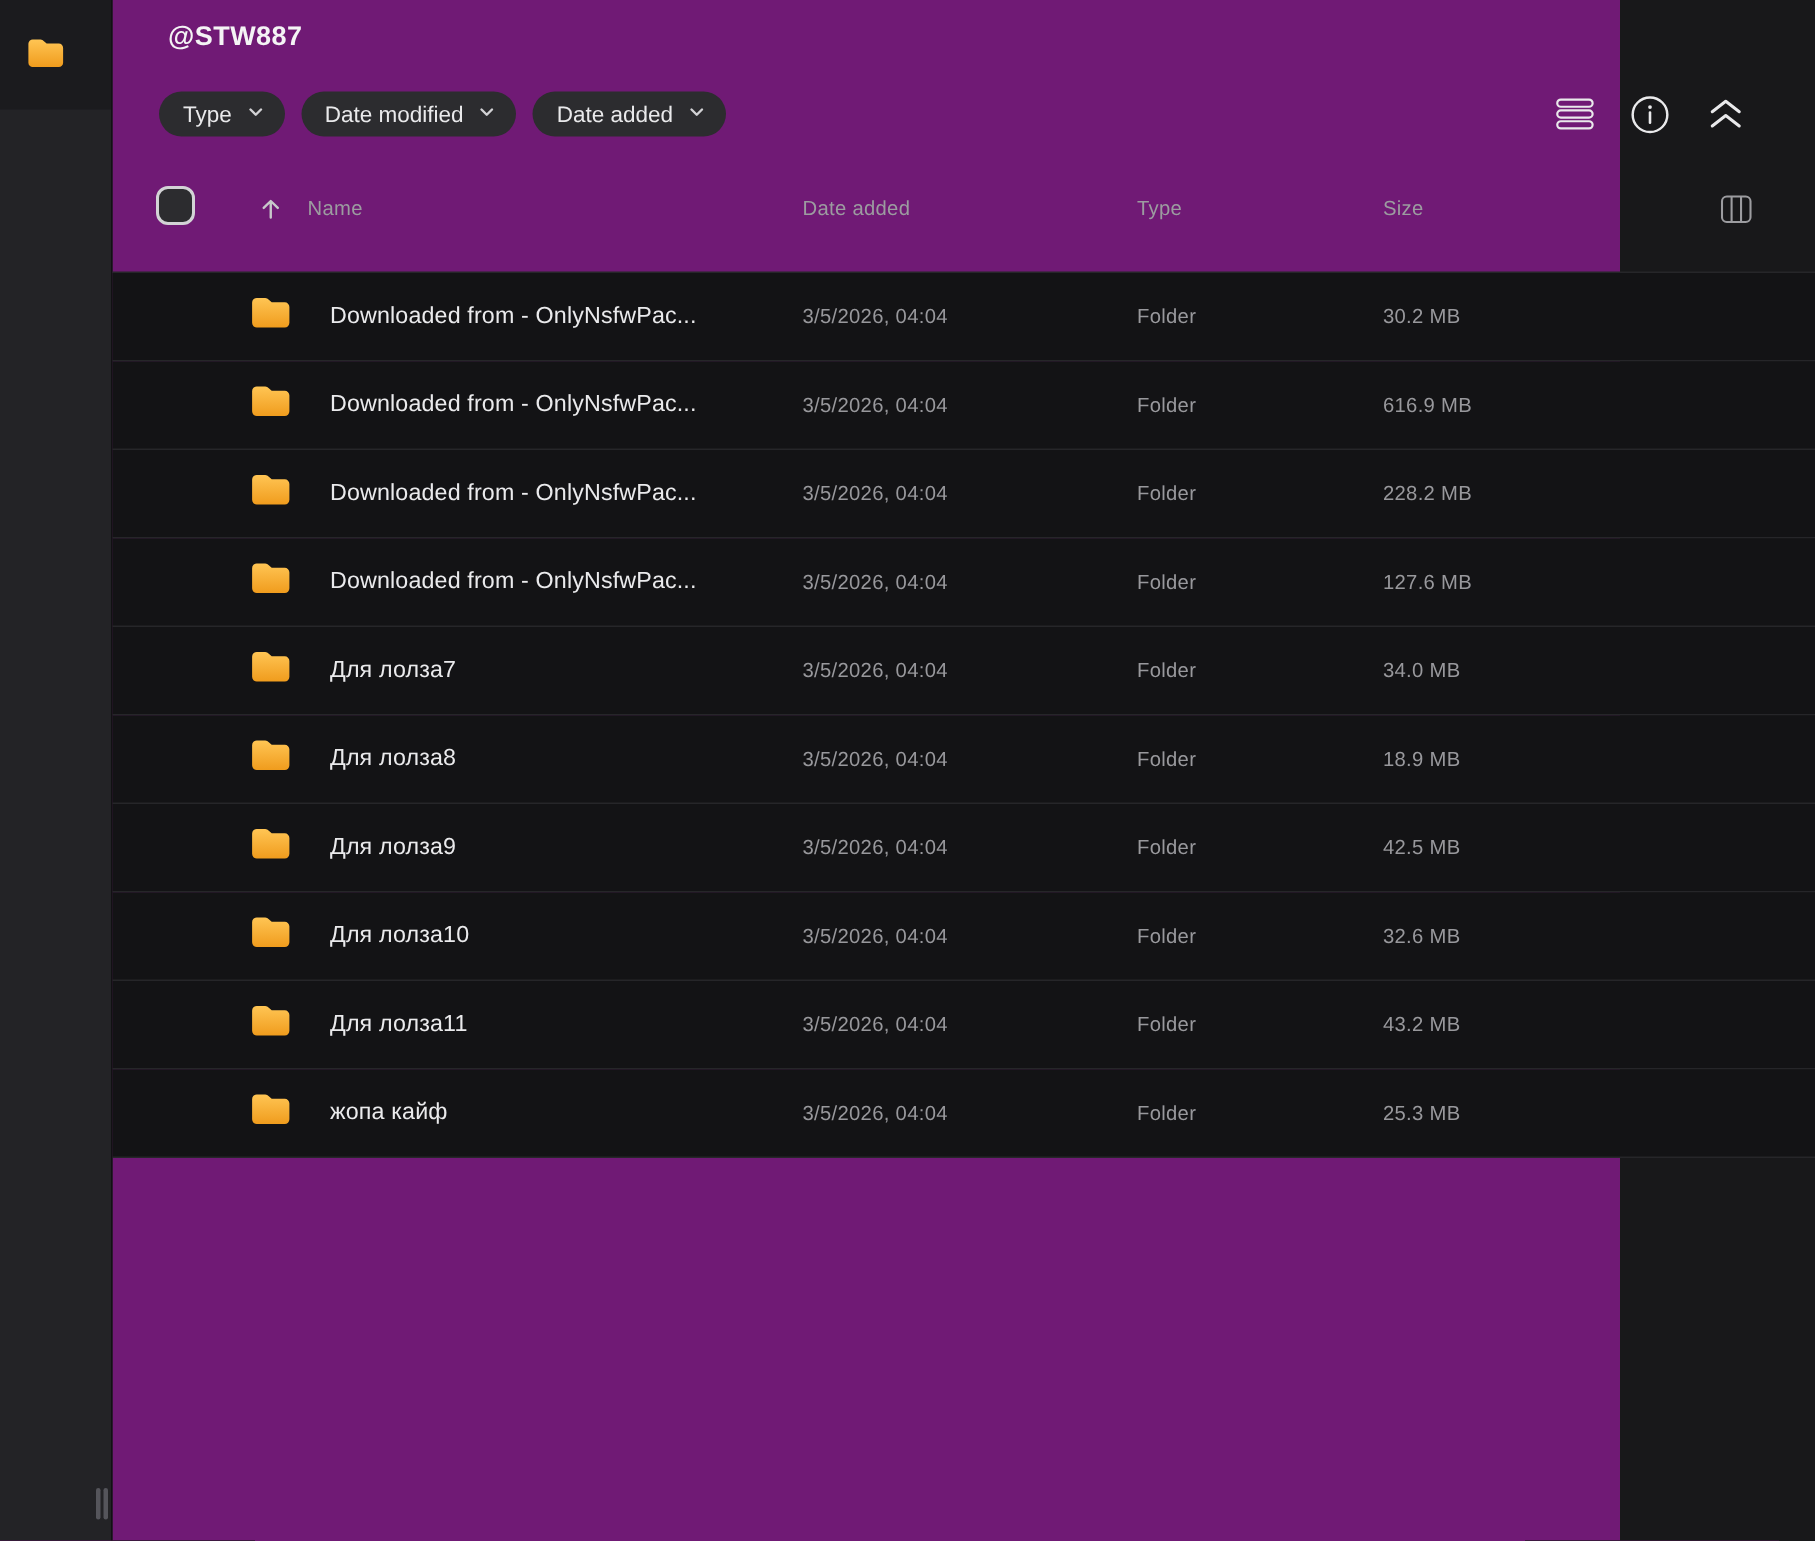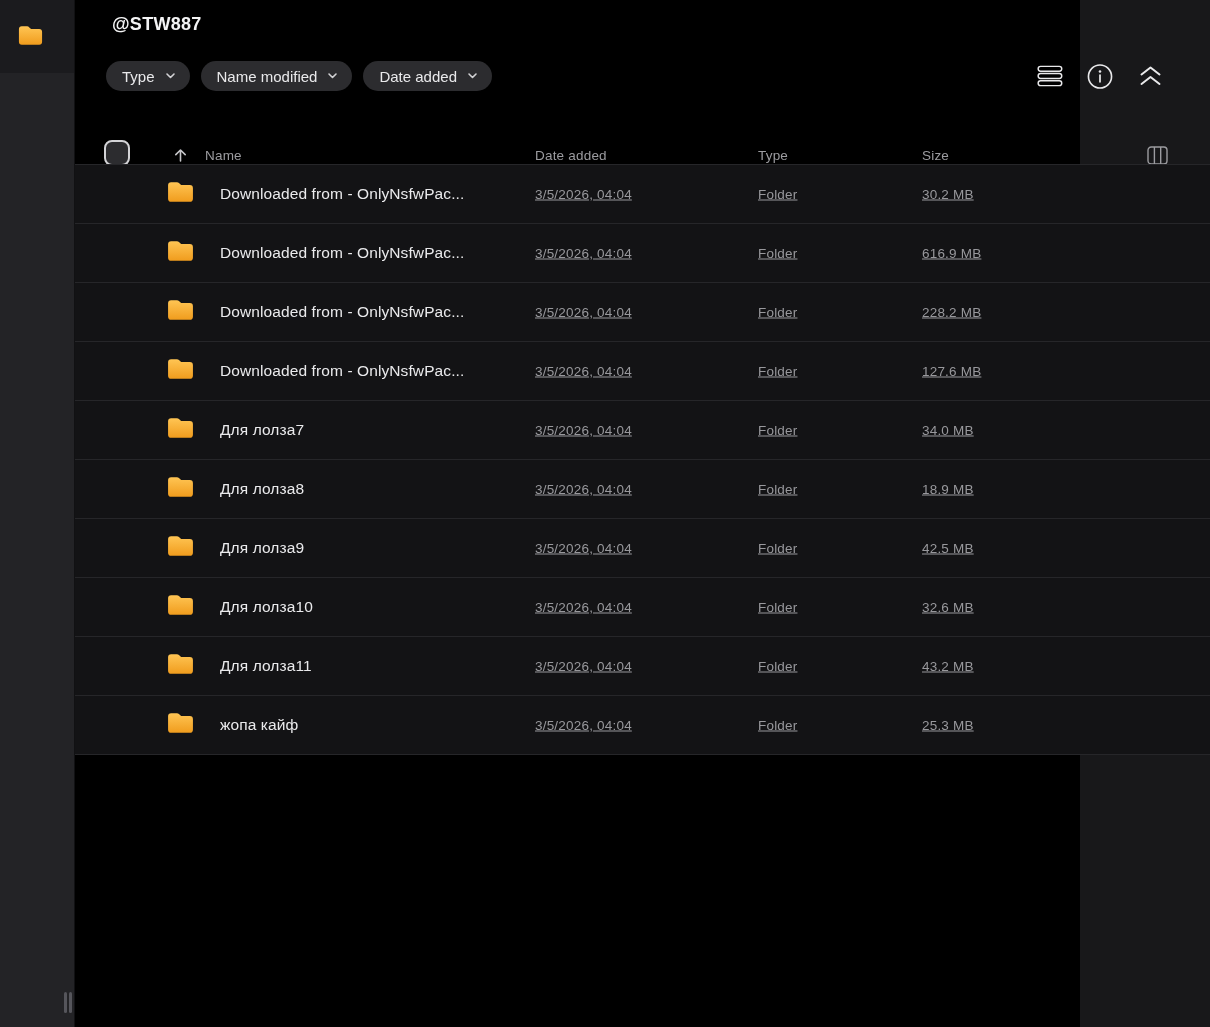--- a/index.html
+++ b/index.html
@@ -1,18 +1,18 @@
 <!DOCTYPE html>
 <html><head>
 <meta charset="utf-8">
 <style>
   * { margin:0; padding:0; box-sizing:border-box; }
   html,body { width:1210px; height:1027px; background:#18181a; overflow:hidden;
     font-family:"Liberation Sans","DejaVu Sans",sans-serif; }
-  .app { position:relative; width:1080px; height:1027px; background:#000000; }
+  .app { position:relative; width:1080px; height:1027px; background:#701a75; }
 
   
   .sidebar { position:absolute; left:0; top:0; width:75px; height:1027px;
     background:#232326; border-right:1px solid #111113; }
   .sidebar-tile { position:absolute; left:0; top:0; width:74px; height:73px;
     background:#1b1b1e; cursor:pointer; }
   .sidebar-tile svg { position:absolute; left:17px; top:24px; }
   .resize-handle { position:absolute; left:64px; bottom:14px; width:9px; height:21px;
     display:flex; gap:2px; cursor:col-resize; }
   .resize-handle i { display:block; width:3px; height:21px; background:#55555b; border-radius:2px; }
@@ -26,42 +26,42 @@
   .filters { position:absolute; left:31px; top:61px; display:flex; gap:11px; }
   .chip { height:30px; background:#2c2c2f; border-radius:15px; display:flex;
     align-items:center; gap:9px; padding:0 13px 0 16px; color:#e9e9eb;
     font-size:15px; cursor:pointer; white-space:nowrap; }
 
   .toolbar { position:absolute; top:63px; right:47px; display:flex; gap:24px; align-items:center; }
   .toolbar .tbtn { width:26px; height:26px; display:flex; align-items:center;
     justify-content:center; cursor:pointer; }
 
   
-  .table-header { position:absolute; left:0; top:122px; width:1135px; height:66px; }
+  .table-header { position:absolute; left:0; top:106px; width:1135px; height:66px; }
   .hdr-checkbox { position:absolute; left:29px; top:18px; width:26px; height:26px;
     border:2px solid #d3d3d6; border-radius:8px; background:#2c2c2f; cursor:pointer; }
   .sort-arrow { position:absolute; left:96px; top:50%; transform:translateY(-50%);
     width:18px; height:18px; cursor:pointer; display:flex; align-items:center; justify-content:center; }
   .hcol { position:absolute; top:50%; transform:translateY(-50%); color:#9c9ca0;
     font-size:13.5px; letter-spacing:.2px; cursor:pointer; white-space:nowrap; }
   .hcol.name { left:130px; }
   .hcol.date { left:460px; }
   .hcol.type { left:683px; }
   .hcol.size { left:847px;text-align:center; }
   .columns-btn { position:absolute; right:42px; top:50%; transform:translateY(-50%);
     width:22px; height:20px; cursor:pointer; display:flex; align-items:center; justify-content:center; }
 
   
-  .rows { position:absolute; left:0; top:164px; width:1135px; border-top:1px solid #262629; }
+  .rows { position:absolute; left:0; top:181px; width:1135px; border-top:1px solid #262629; }
   .row { position:relative; height:59px; background:#131315; border-bottom:1px solid #262629; cursor:pointer; }
   .row .ficon { position:absolute; left:91px; top:50%; transform:translateY(-50%); }
   .row .rname { position:absolute; left:145px; top:50%; transform:translateY(-50%);
     color:#eaeaec; font-size:15.5px; letter-spacing:.1px; white-space:nowrap; }
   .row .rmeta { position:absolute; top:50%; transform:translateY(-50%);
-    color:#98989c; font-size:13.5px; letter-spacing:.2px; white-space:nowrap;text-decoration:underline; }
+    color:#98989c; font-size:13.5px; letter-spacing:.2px; white-space:nowrap; }
   .row .rdate { left:460px; }
   .row .rtype { left:683px; }
   .row .rsize { left:847px; }
 
   .defs-holder { position:absolute; width:0; height:0; overflow:hidden; }
 </style>
 </head>
 <body>
 
 <svg class="defs-holder" aria-hidden="true">
@@ -96,21 +96,21 @@
     <div class="filters">
       <div class="chip">
         <span>Type</span>
         <span>
           <svg width="13" height="13" viewBox="0 0 13 13">
               <path d="M3 5 6.5 8.5 10 5" stroke="#d2d2d5" stroke-width="1.6" fill="none" stroke-linecap="round" stroke-linejoin="round"></path>
             </svg>
         </span>
       </div>
       <div class="chip">
-        <span>Name modified</span>
+        <span>Date modified</span>
         <span>
           <svg width="13" height="13" viewBox="0 0 13 13">
               <path d="M3 5 6.5 8.5 10 5" stroke="#d2d2d5" stroke-width="1.6" fill="none" stroke-linecap="round" stroke-linejoin="round"></path>
             </svg>
         </span>
       </div>
       <div class="chip">
         <span>Date added</span>
         <span>
           <svg width="13" height="13" viewBox="0 0 13 13">

